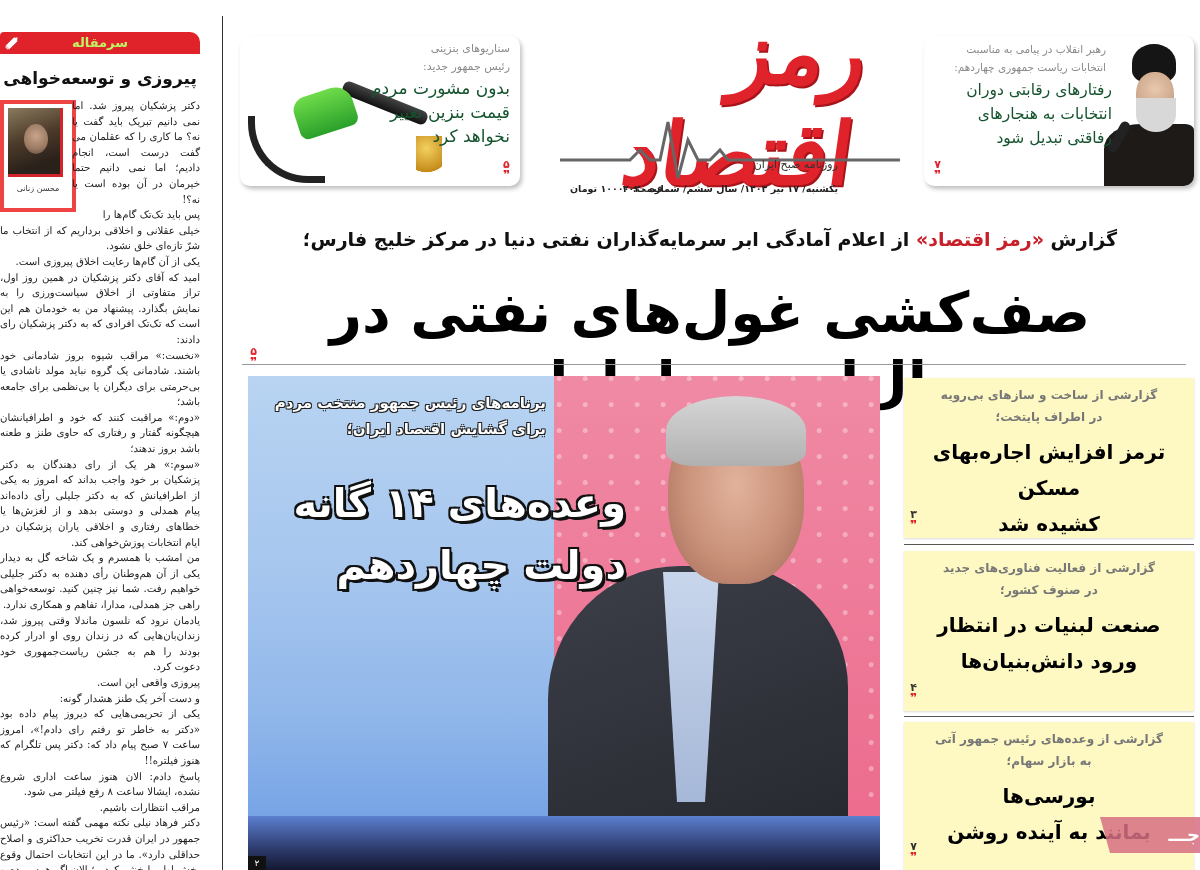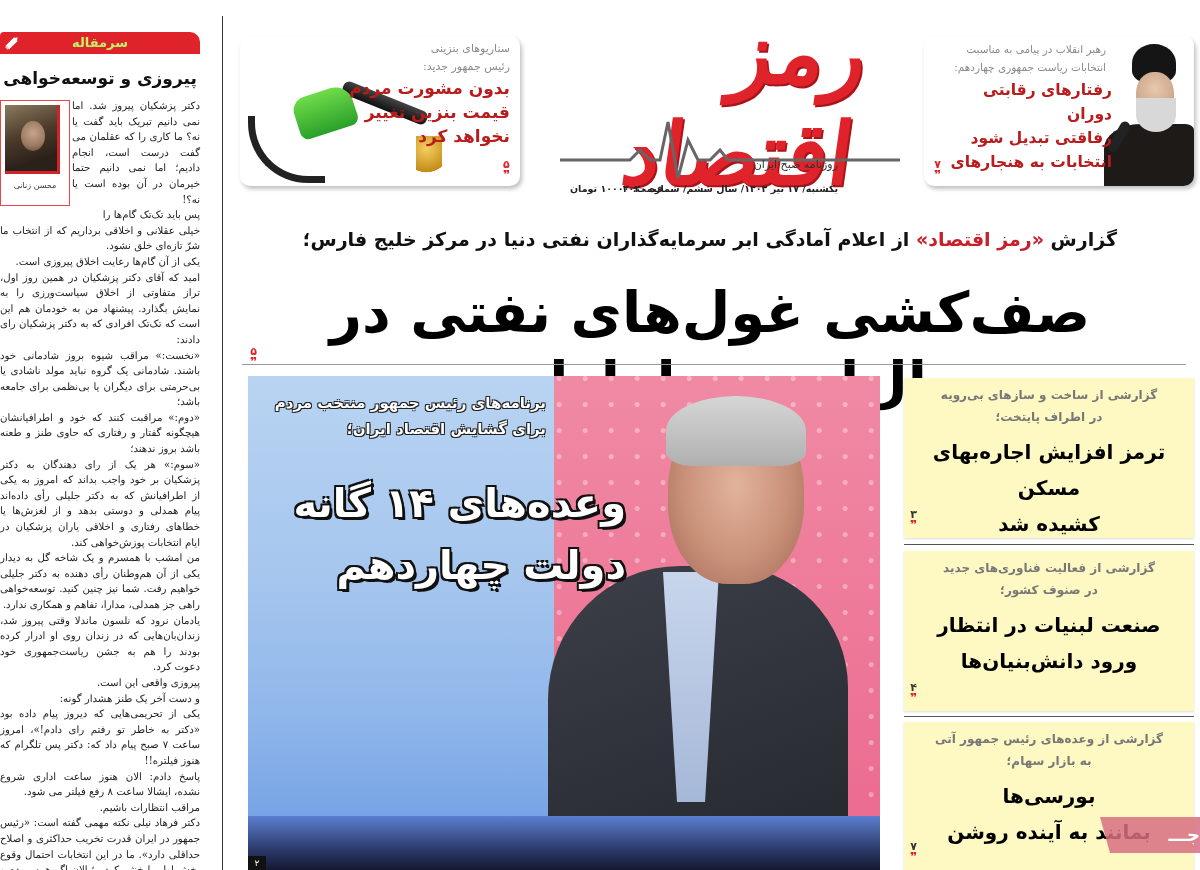--- a/index.html
+++ b/index.html
@@ -18,21 +18,21 @@
   .ed-pencil {
     position:absolute; left:4px; top:3px; width:16px; height:16px;
     transform:rotate(-45deg);
   }
   .ed-title {
     position:absolute; left:0; top:68px; width:200px; text-align:center;
     font-size:17px; font-weight:bold; color:#111;
   }
   .ed-photo {
     position:absolute; left:0; top:100px; width:68px; height:104px;
-    border:1px solid #ef4444; background:#fff;
+    border:4px solid #ef4444; background:#fff;
   }
   .ed-photo .pic {
     position:absolute; left:4px; top:4px; width:52px; height:66px;
     background:linear-gradient(160deg,#8a7a5e 0%,#4c3a2a 45%,#2a211a 80%);
     border-right:3px solid #d2232a; border-bottom:3px solid #d2232a;
   }
   .ed-photo .face {
     position:absolute; left:16px; top:16px; width:24px; height:30px; border-radius:50%;
     background:radial-gradient(circle at 50% 40%,#c8a48a 0%,#9a7a62 60%,#5a463a 100%);
   }
@@ -49,21 +49,21 @@
   .col-rule { position:absolute; left:222px; top:16px; width:1px; height:854px; background:#333; }
 
   
   .topbox {
     position:absolute; background:#fff; border-radius:10px;
     box-shadow:2px 3px 4px rgba(0,0,0,0.25); overflow:hidden;
   }
   .top-left { left:240px; top:36px; width:280px; height:150px; }
   .top-right { left:924px; top:36px; width:270px; height:150px; }
   .kicker-gray { color:#8a8a8a; font-size:11px; line-height:18px; }
-  .tb-head { font-weight:bold; color:#b91c1c; font-size:17px; line-height:24px; }
+  .tb-head { font-weight:normal; color:#14532d; font-size:17px; line-height:24px; }
   .page-no { color:#e0232b; font-size:11px; font-weight:bold; line-height:11px; }
   .quote-mark { color:#e0232b; font-size:12px; font-weight:bold; line-height:10px; }
 
   
   .nozzle-hose {
     position:absolute; left:8px; top:80px; width:70px; height:60px;
     border:7px solid #222; border-radius:0 0 0 60px; border-top:none; border-right:none;
   }
   .nozzle-body {
     position:absolute; left:55px; top:55px; width:60px; height:42px;
@@ -276,22 +276,22 @@
       <div class="head"></div>
       <div class="beard"></div>
       <div class="mic"></div>
   </div>
   <div style="position:absolute; right:88px; top:4px; text-align:right; width:180px;">
     <div class="kicker-gray" style="font-size:10.5px;">رهبر انقلاب در پیامی به مناسبت</div>
     <div class="kicker-gray" style="font-size:10.5px;">انتخابات ریاست جمهوری چهاردهم:</div>
   </div>
   <div style="position:absolute; left:12px; top:42px; text-align:right; width:176px;">
     <div class="tb-head" style="font-size:15.5px;">رفتارهای رقابتی دوران</div>
+    <div class="tb-head" style="font-size:15.5px;">انتخابات به هنجارهای</div>
     <div class="tb-head" style="font-size:15.5px;">رفاقتی تبدیل شود</div>
-    <div class="tb-head" style="font-size:15.5px;">انتخابات به هنجارهای</div>
   </div>
   <div style="position:absolute; left:10px; bottom:6px; text-align:center;">
     <div class="page-no">۷</div>
     <div class="quote-mark">❞</div>
   </div>
 </div>
 
 <div class="kicker-main">
   <span>گزارش </span><span class="red">«رمز اقتصاد»</span><span> از اعلام آمادگی ابر سرمایه‌گذاران نفتی دنیا در مرکز خلیج فارس؛</span>
 </div>

